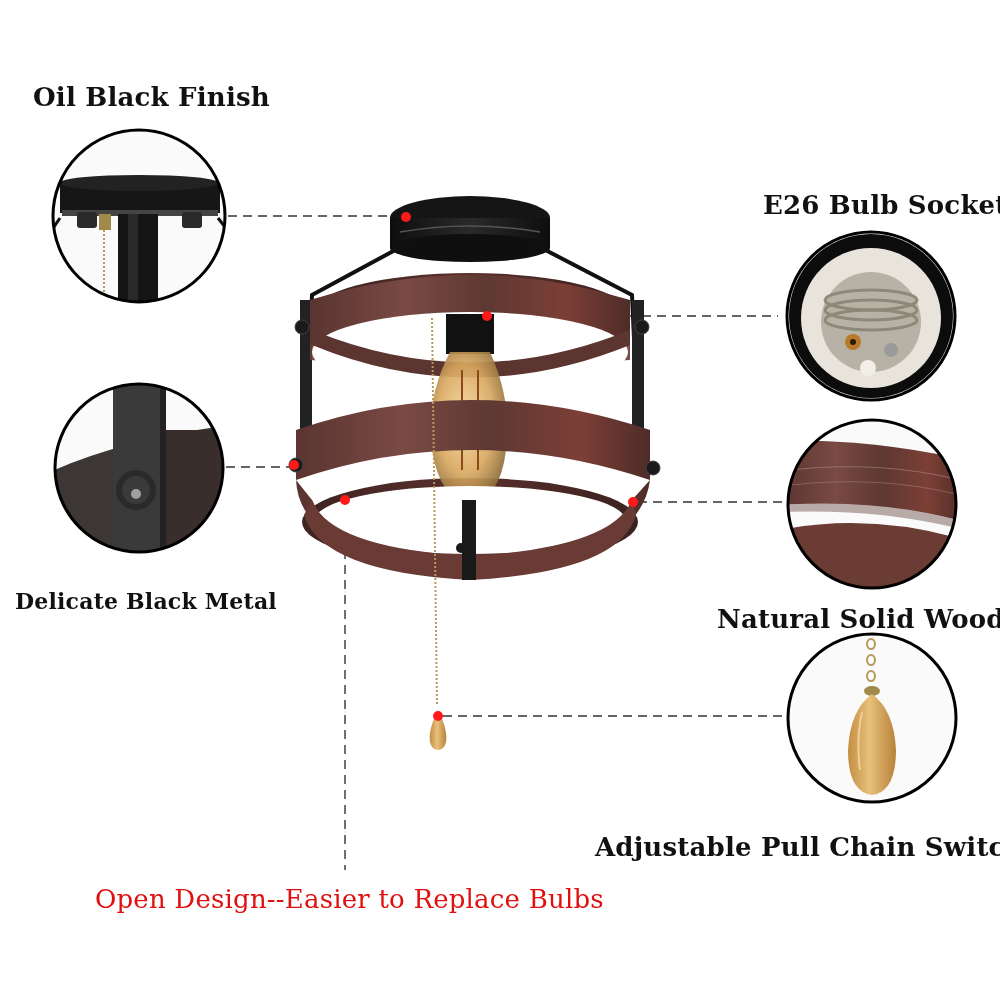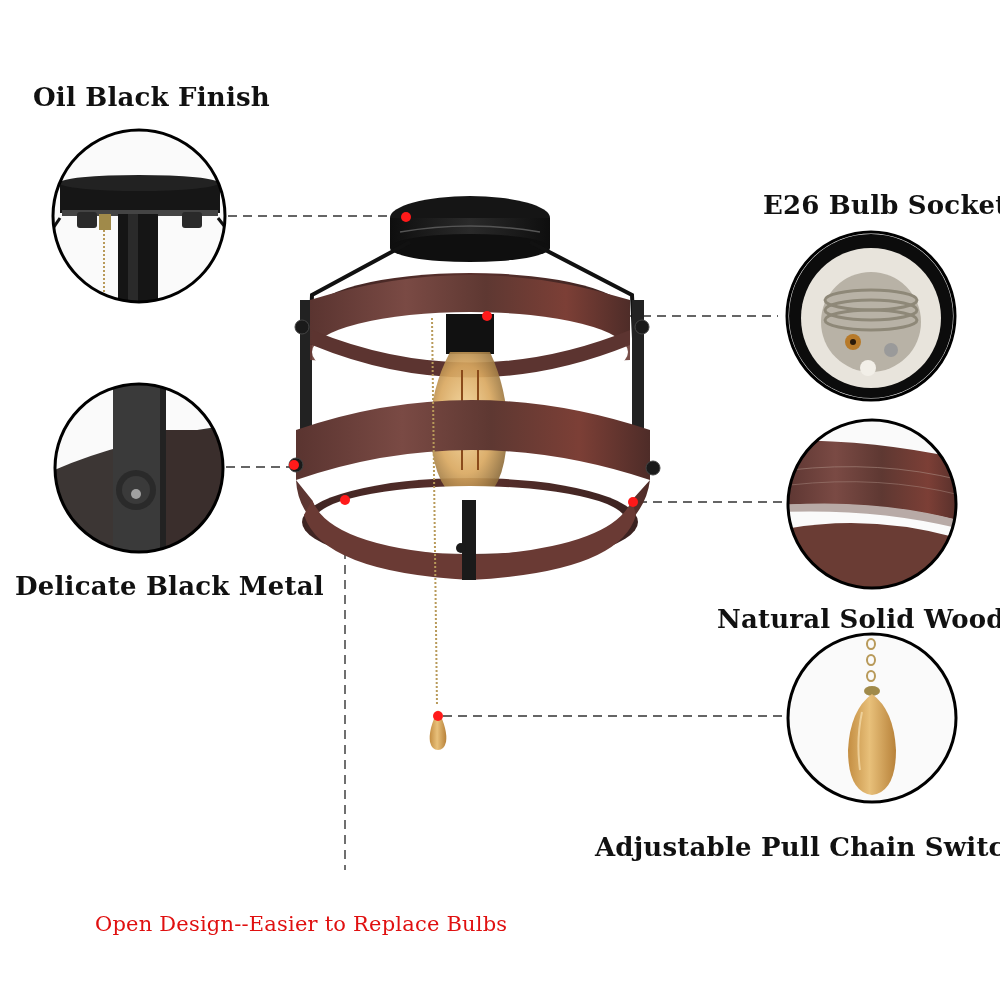--- a/index.html
+++ b/index.html
@@ -17,24 +17,24 @@
     .label.red { color: #e01010; font-weight: normal; }
     svg { position: absolute; left: 0; top: 0; }
   </style>
 </head>
 <body>
 
 <div class="canvas">
 
   <div class="label" style="left:33px; top:74px; font-size:26px;">Oil Black Finish</div>
   <div class="label" style="left:763px; top:182px; font-size:26px;">E26 Bulb Socket</div>
-  <div class="label" style="left:15px; top:563px; font-size:26px;">Delicate Black Metal</div>
+  <div class="label" style="left:15px; top:580px; font-size:22px;">Delicate Black Metal</div>
   <div class="label" style="left:717px; top:596px; font-size:26px;">Natural Solid Wood</div>
   <div class="label" style="left:595px; top:824px; font-size:26px;">Adjustable Pull Chain Switch</div>
-  <div class="label red" style="left:95px; top:904px; font-size:21px;">Open Design--Easier to Replace Bulbs</div>
+  <div class="label red" style="left:95px; top:876px; font-size:26px;">Open Design--Easier to Replace Bulbs</div>
 
   <svg width="1000" height="1000" viewBox="0 0 1000 1000">
     <defs>
       <linearGradient id="woodGrad" x1="0" y1="0" x2="1" y2="0">
         <stop offset="0" stop-color="#5a3430"></stop>
         <stop offset="0.3" stop-color="#7a4a44"></stop>
         <stop offset="0.55" stop-color="#5e3832"></stop>
         <stop offset="0.8" stop-color="#7c3f36"></stop>
         <stop offset="1" stop-color="#4e2c28"></stop>
       </linearGradient>

